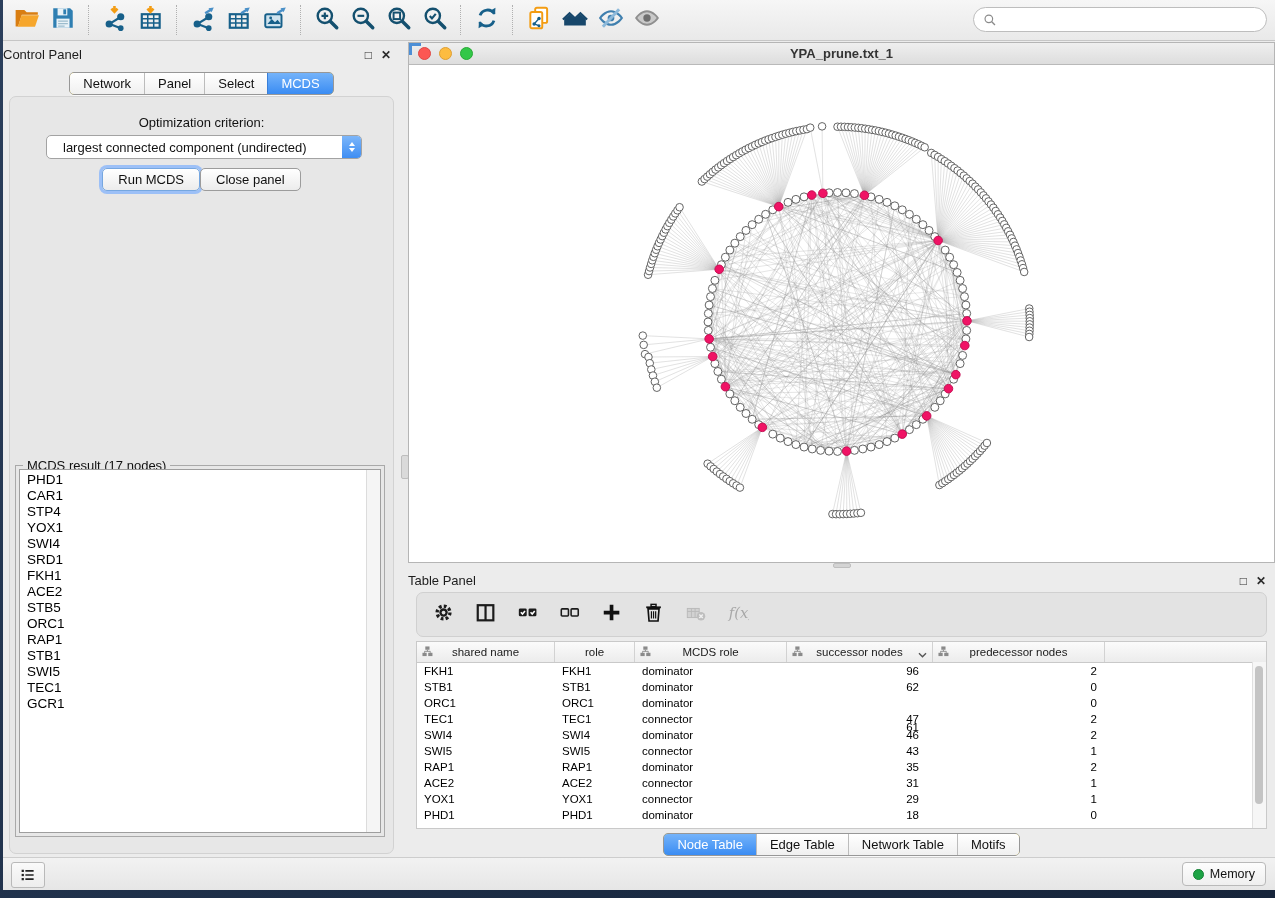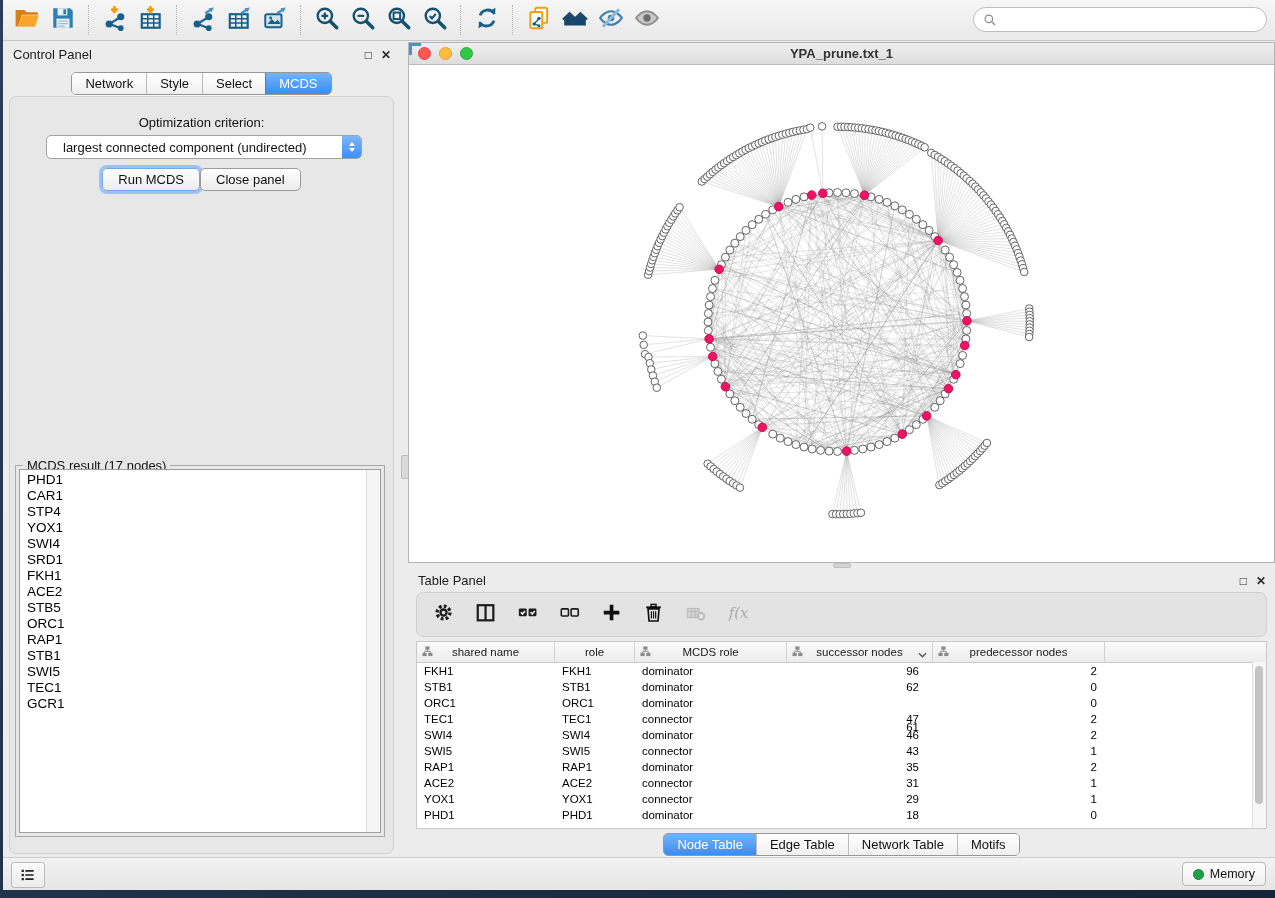--- a/index.html
+++ b/index.html
@@ -18,21 +18,21 @@
   .tb-btn{width:36px;height:34px;display:flex;align-items:center;justify-content:center;border-radius:4px;}
   .tb-btn svg{width:26px;height:26px;}
   .tb-sep{width:1px;height:30px;border-left:1px dotted #b0b0b0;margin:0 7px;}
   .search-box{position:absolute;right:8px;top:7px;width:294px;height:25px;
     border:1px solid #bdbdbd;border-radius:14px;background:#fff;
     display:flex;align-items:center;padding-left:9px;box-sizing:border-box;}
   .search-box svg{width:14px;height:14px;flex:0 0 auto;}
   .search-box input{border:none;outline:none;flex:1;font-size:13px;background:transparent;margin-left:6px;font-family:inherit;}
 
   
-  .panel-titlebar{position:relative;height:26px;line-height:26px;padding-left:10px;font-size:13px;color:#1d1d1d;}
+  .panel-titlebar{position:relative;height:26px;line-height:26px;font-size:13px;color:#1d1d1d;}
   .win-btns{position:absolute;right:9px;top:0;height:26px;display:flex;align-items:center;gap:9px;color:#2b2b2b;}
   .win-btn{font-size:12px;line-height:12px;cursor:default;}
   .win-btn.close{font-weight:bold;}
 
   
   .seg{display:inline-flex;border:1px solid #979797;border-radius:5px;overflow:hidden;background:#fde047;height:21px;box-shadow:0 1px 0 rgba(255,255,255,.7);}
   .seg-item{padding:0 13px;font-size:13px;line-height:21px;color:#111;background:linear-gradient(#ffffff,#f0f0f0);border-left:1px solid #bcbcbc;white-space:nowrap;}
   .seg-item:first-child{border-left:none;}
   .seg-item.active{background:linear-gradient(#74b3fa,#3a8cf3);color:#fff;border-left-color:#3a7fd8;}
 
@@ -263,21 +263,21 @@
   <div class="control-panel">
     <div class="panel-titlebar">
       <span>Control Panel</span>
       <span class="win-btns">
         <span class="win-btn">□</span>
         <span class="win-btn close">✕</span>
       </span>
     </div>
     <div class="cp-tabs"><span class="seg" id="cp-tabs">
           <span class="seg-item">Network</span>
-          <span class="seg-item">Style</span>
+          <span class="seg-item">Panel</span>
           <span class="seg-item">Select</span>
           <span class="seg-item active">MCDS</span>
         </span></div>
     <div class="cp-body">
       <div class="opt-label">Optimization criterion:</div>
       <div class="dropdown">
         <span class="dd-text">largest connected component (undirected)</span>
         <span class="dd-cap">
             <span class="tri-up"></span>
             <span class="tri-dn"></span>

